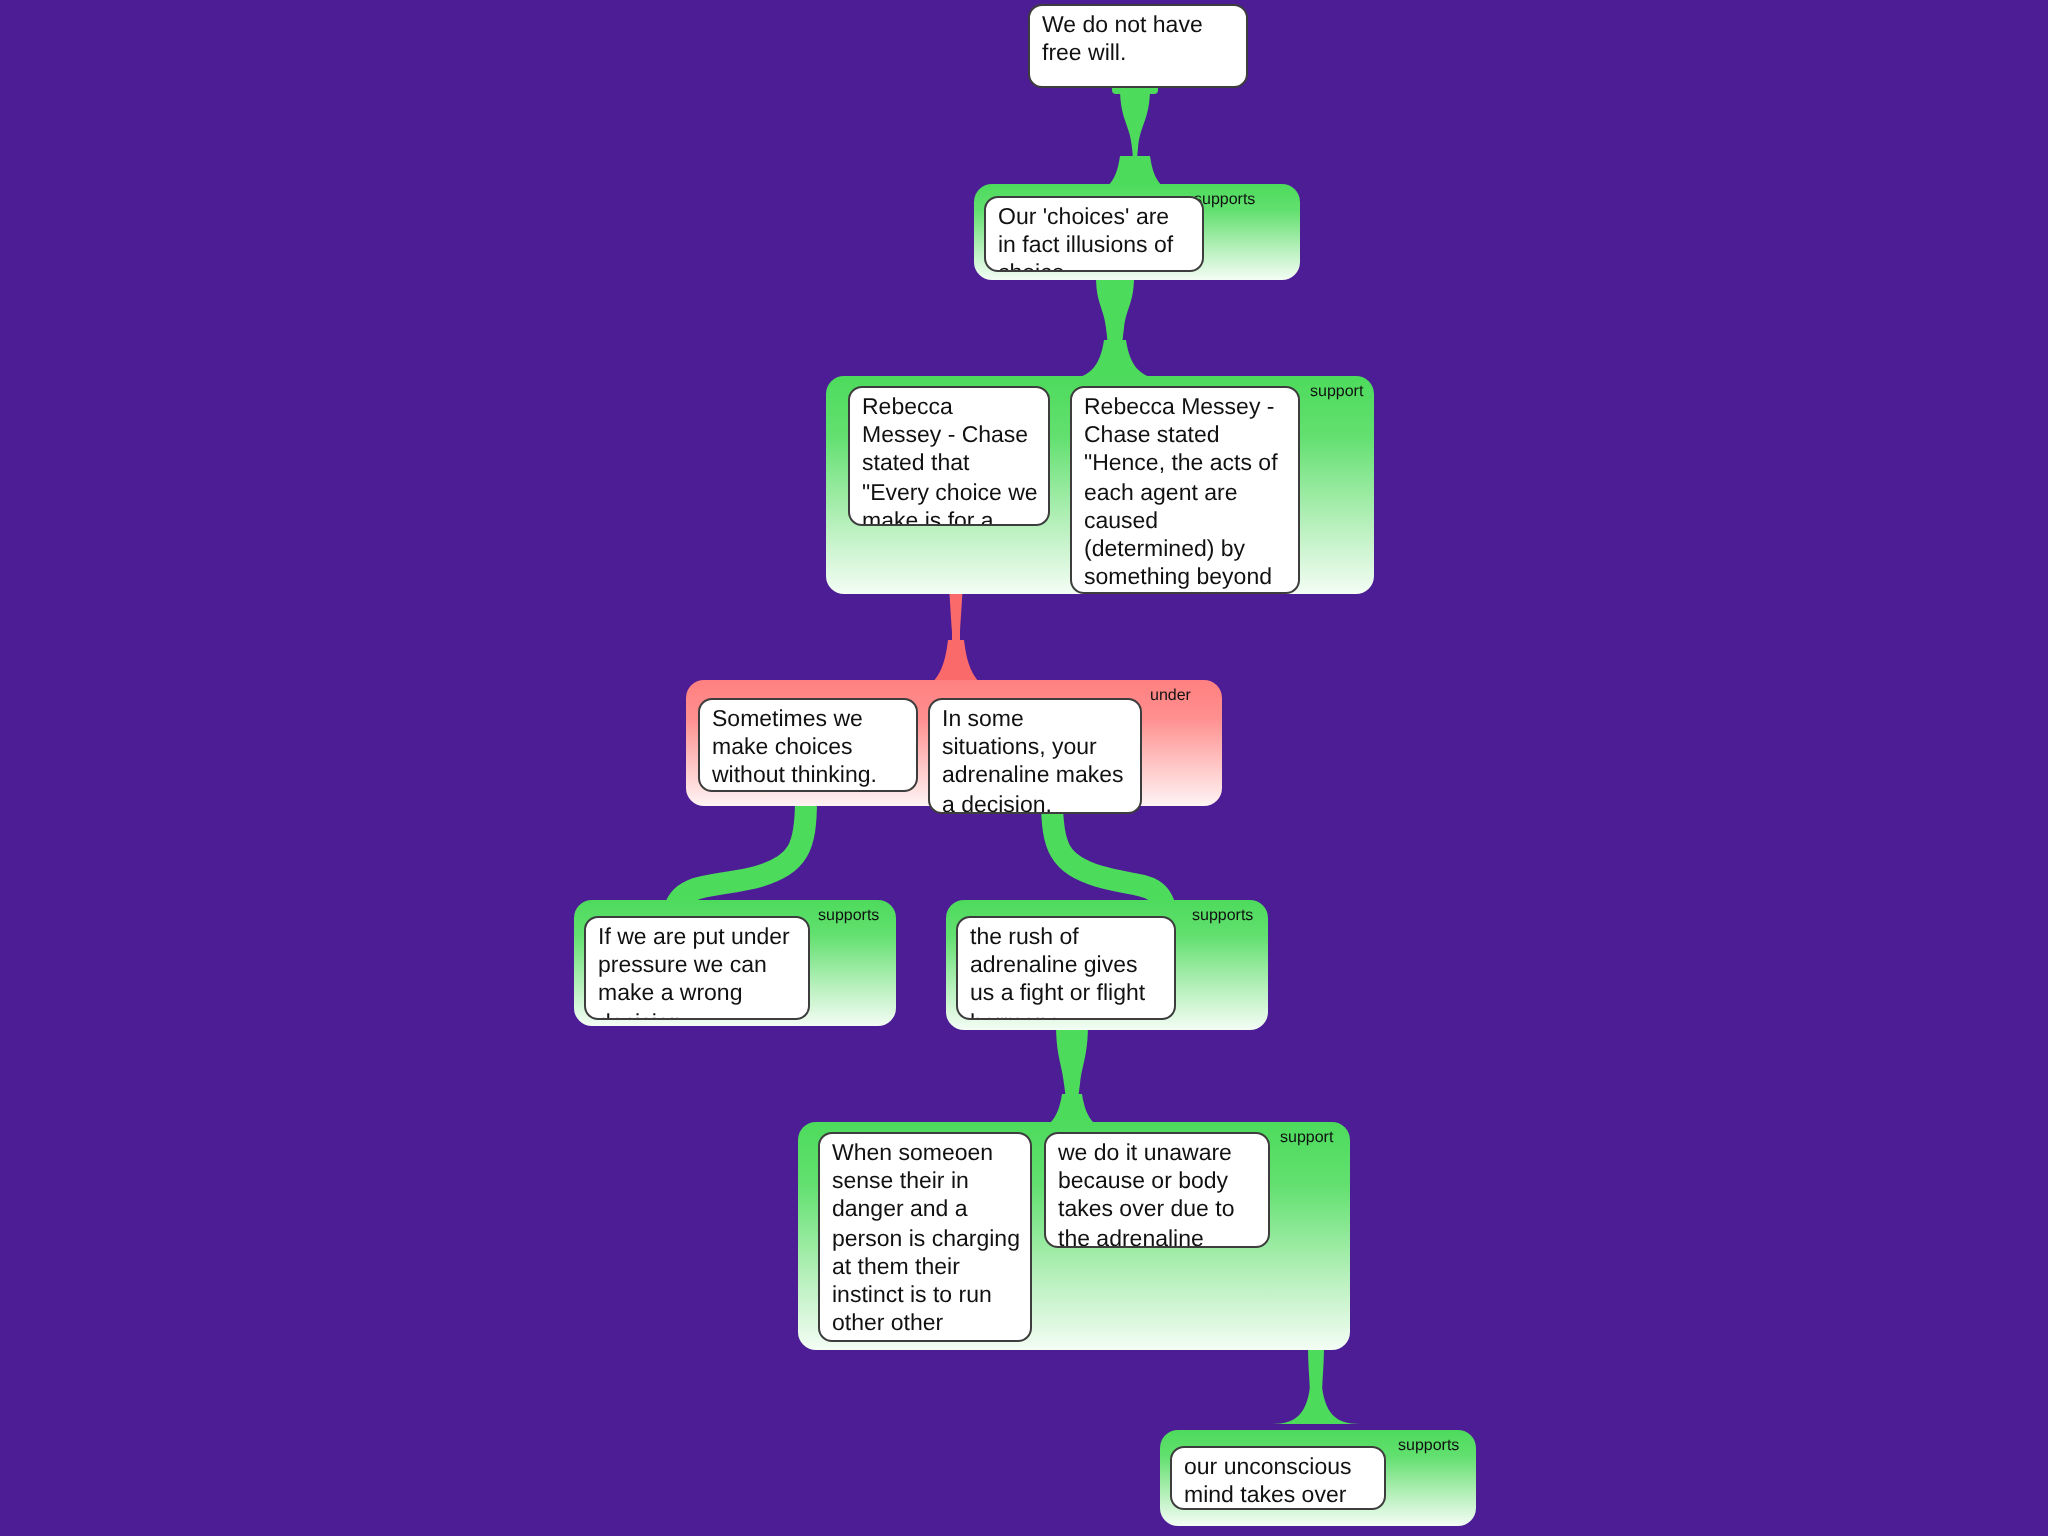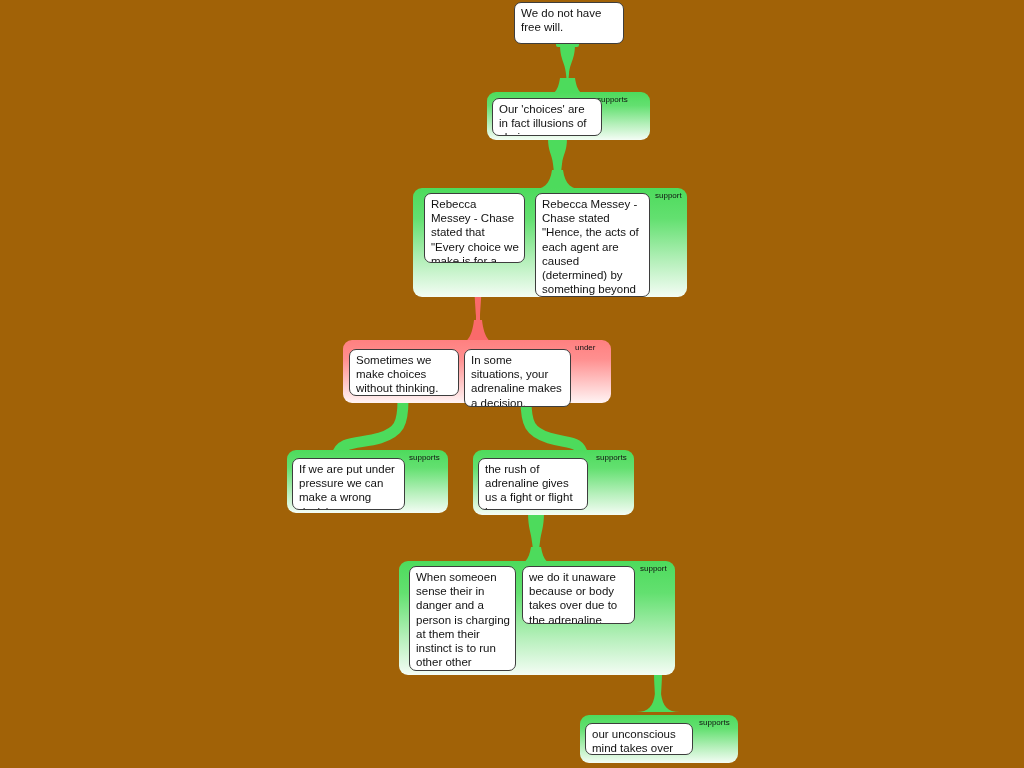--- a/index.html
+++ b/index.html
@@ -1,20 +1,20 @@
 <!DOCTYPE html>
 <html><head>
 <meta charset="utf-8">
 <title>Argument Map</title>
 <style>
   html,body{margin:0;padding:0;background:#000;}
   #stage{
     position:relative;
     width:1024px;height:768px;
-    background:#a16207;
+    background:#4c1d95;
     overflow:hidden;
     font-family:"Liberation Sans", sans-serif;
   }
   
   #links{position:absolute;left:0;top:0;width:1024px;height:768px;pointer-events:none;}
 
   
   .group{
     position:absolute;
     border-radius:9px;

